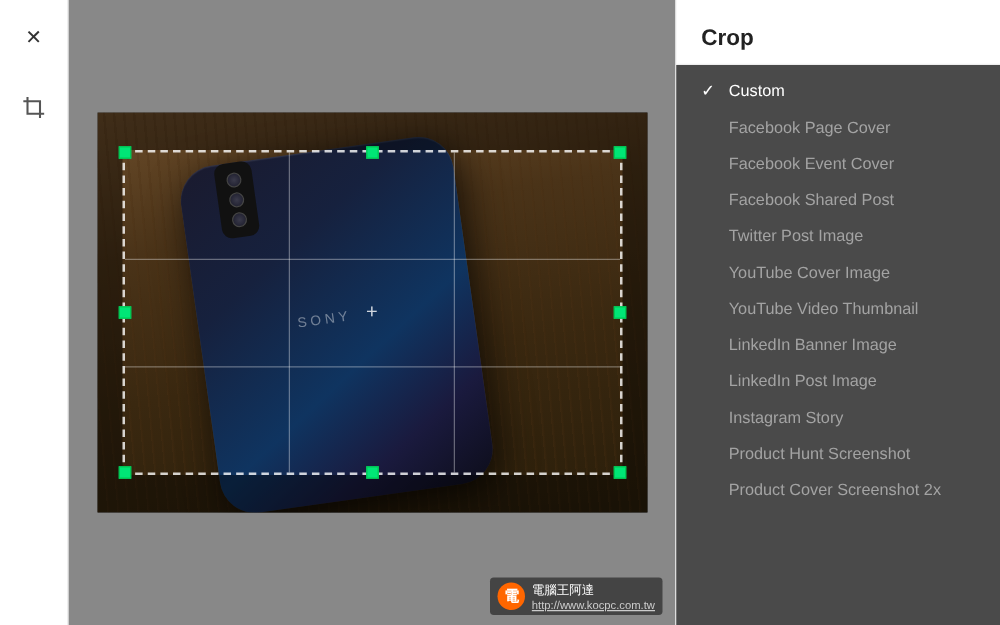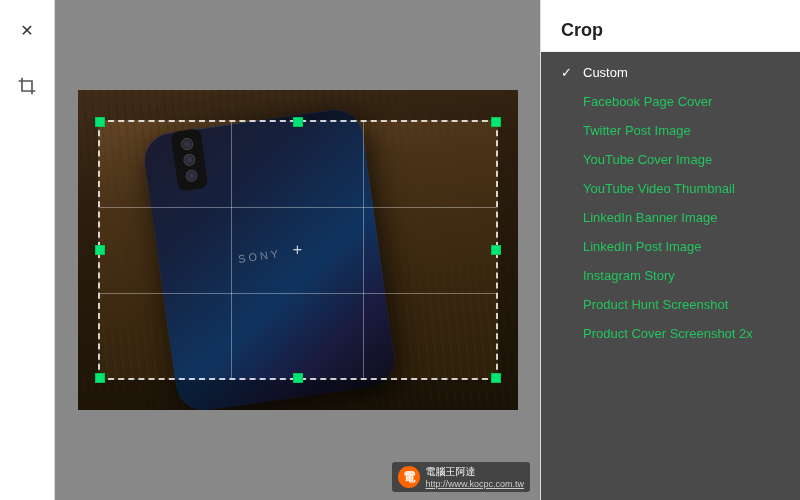--- a/index.html
+++ b/index.html
@@ -226,21 +226,21 @@
     .crop-menu {
       flex: 1;
       overflow-y: auto;
       padding: 6px 0;
       background: #4a4a4a;
     }
 
     .crop-menu-item {
       padding: 7px 20px;
       font-size: 13px;
-      color: #22c55e;
+      color: #a3a3a3;
       cursor: pointer;
       display: flex;
       align-items: center;
       gap: 8px;
       white-space: nowrap;
     }
 
     .crop-menu-item.selected {
       color: #ffffff;
     }
@@ -352,20 +352,28 @@
   <div class="crop-menu-item selected">
         <span class="checkmark">✓</span>
         <span>Custom</span>
       </div>
       <div class="crop-menu-item">
         <span class="checkmark"></span>
         <span>Facebook Page Cover</span>
       </div>
       <div class="crop-menu-item">
         <span class="checkmark"></span>
+        <span>Facebook Event Cover</span>
+      </div>
+      <div class="crop-menu-item">
+        <span class="checkmark"></span>
+        <span>Facebook Shared Post</span>
+      </div>
+      <div class="crop-menu-item">
+        <span class="checkmark"></span>
         <span>Twitter Post Image</span>
       </div>
       <div class="crop-menu-item">
         <span class="checkmark"></span>
         <span>YouTube Cover Image</span>
       </div>
       <div class="crop-menu-item">
         <span class="checkmark"></span>
         <span>YouTube Video Thumbnail</span>
       </div>

